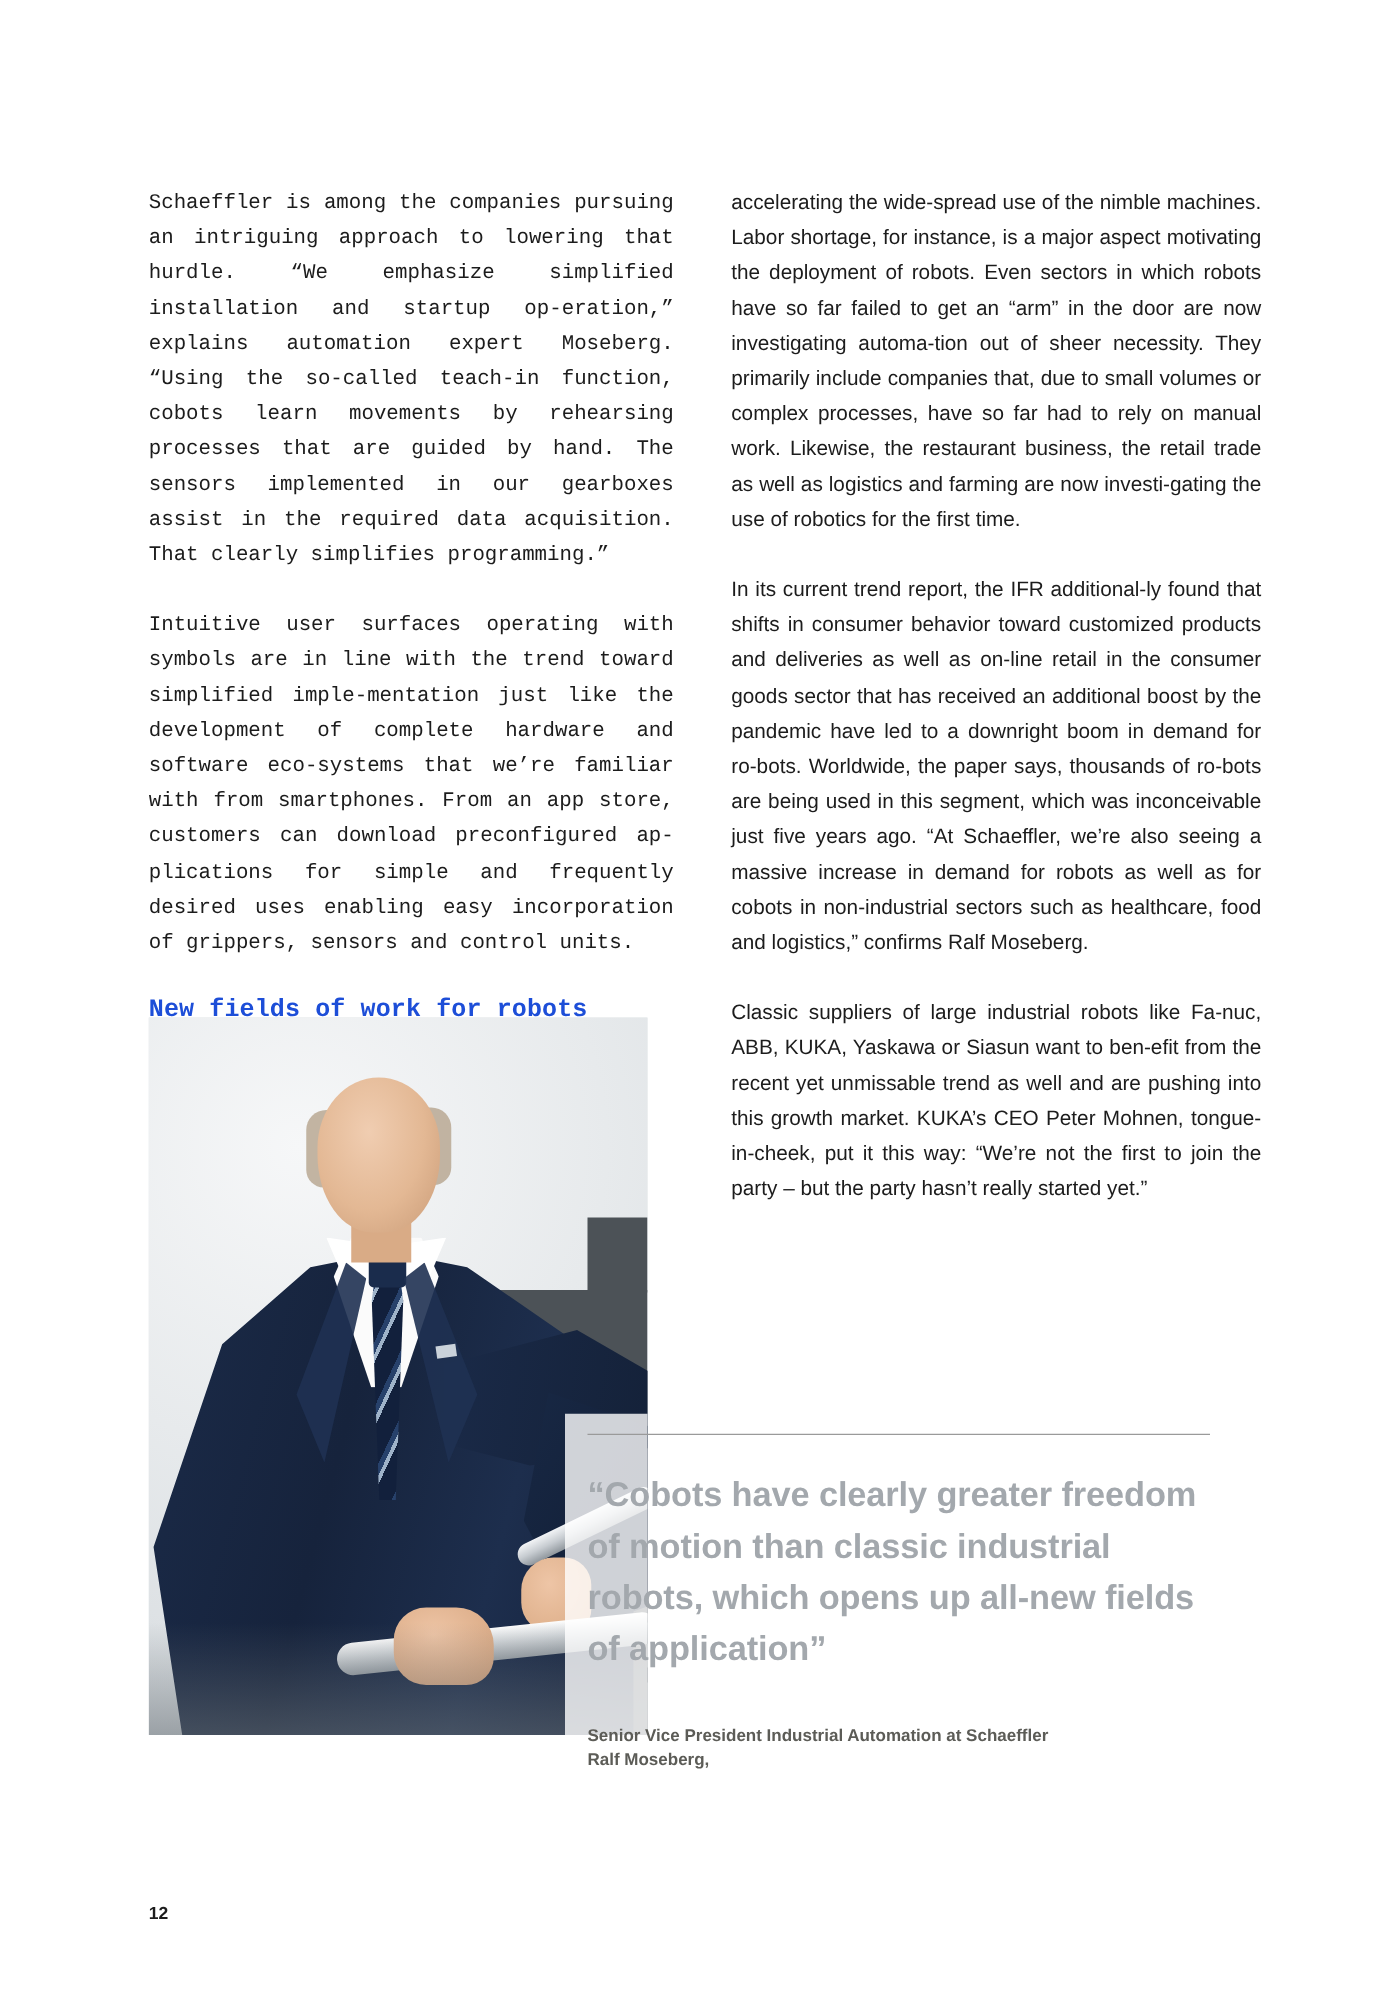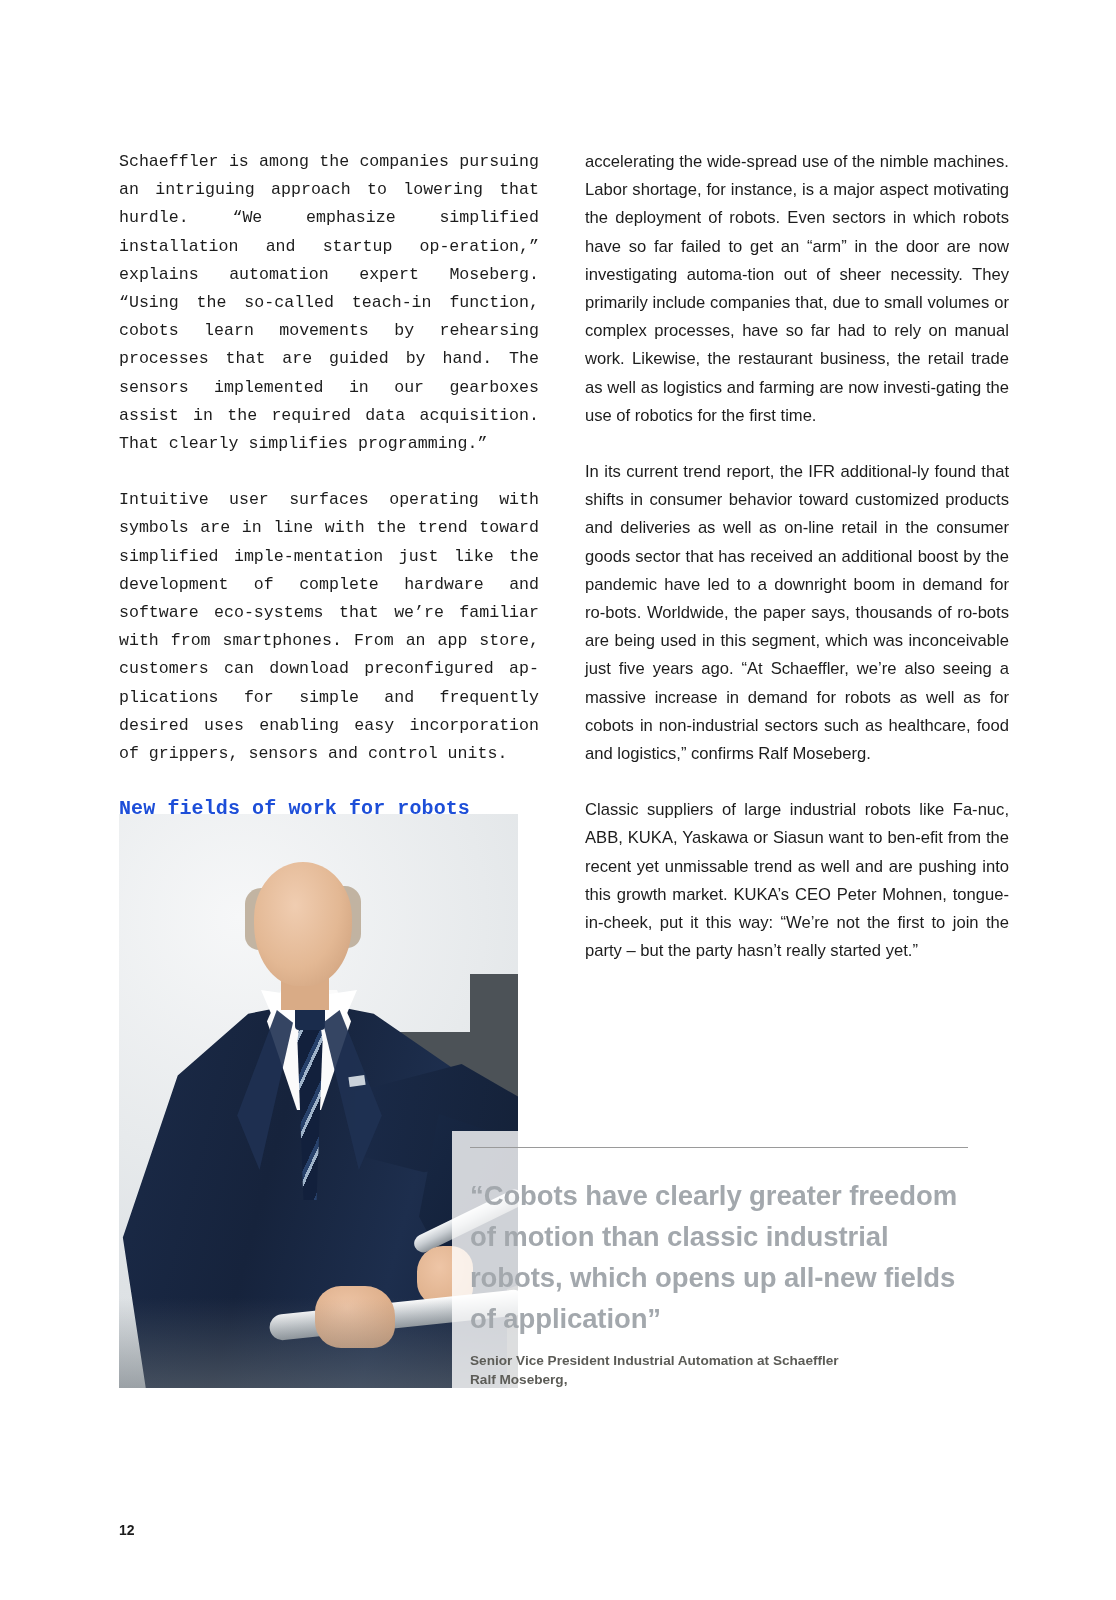--- a/index.html
+++ b/index.html
@@ -202,21 +202,21 @@
     width: 498px;
     height: 1px;
     background: #9a9a9a;
     margin-bottom: 27px;
   }
   .quote-text {
     font-size: 27.5px;
     line-height: 41px;
     font-weight: bold;
     color: #a3a8ad;
-    margin: 0 0 12px 0;
+    margin: 0 0 40px 0;
     letter-spacing: -0.1px;
   }
   .quote-attrib {
     font-size: 13.6px;
     line-height: 19px;
     font-weight: bold;
     color: #5c5c57;
   }
 
   

